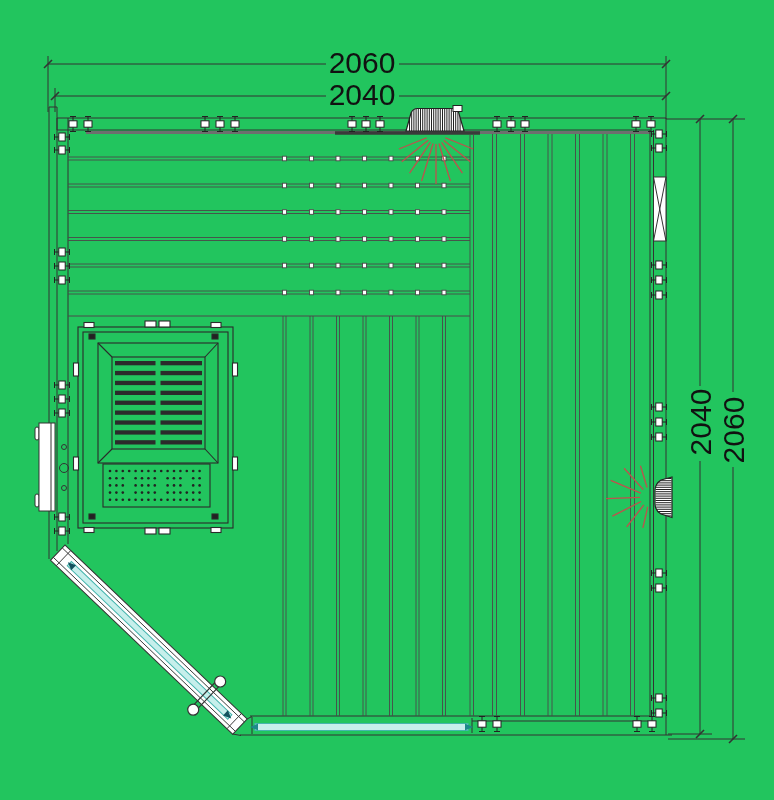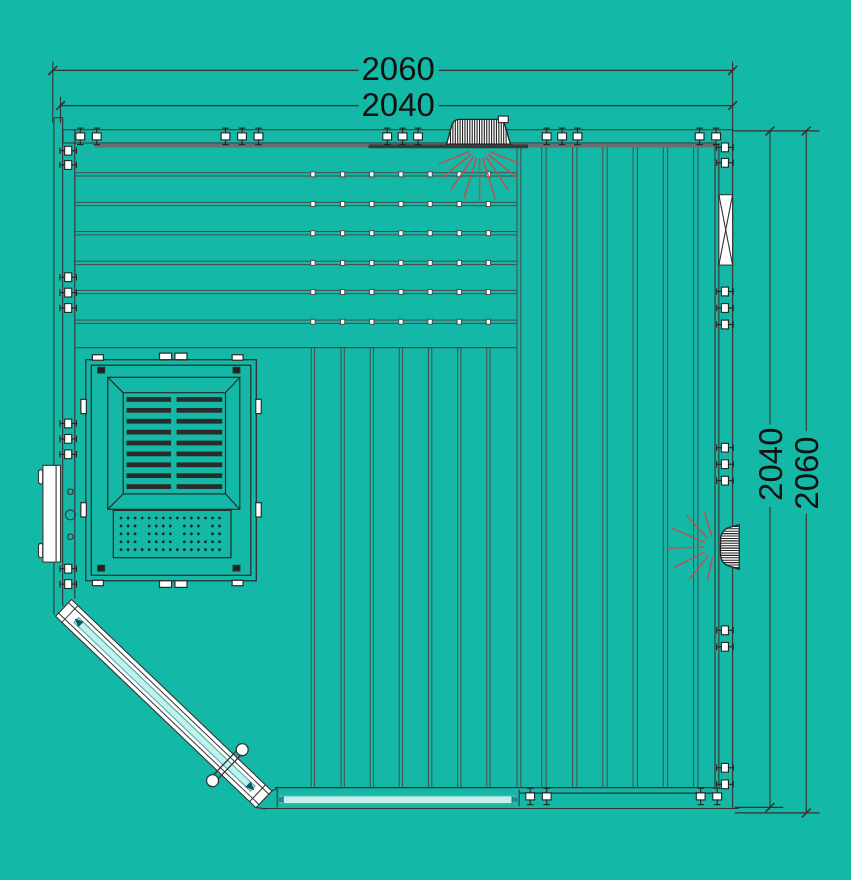--- a/index.html
+++ b/index.html
@@ -1,16 +1,16 @@
 <!DOCTYPE html>
 <html><head>
 <meta charset="utf-8">
 <style>
   html,body{margin:0;padding:0;background:#ffffff;}
-  #canvas{position:relative;width:774px;height:800px;background:#14b8a6;overflow:hidden;
+  #canvas{position:relative;width:774px;height:800px;background:#22c55e;overflow:hidden;
           font-family:"Liberation Sans", sans-serif;}
   svg{position:absolute;left:0;top:0;}
   svg line, svg rect, svg path, svg polygon, svg circle{vector-effect:none;}
   .dim-text{font-family:"Liberation Sans", sans-serif;font-size:30px;fill:#111;}
 </style>
 </head>
 <body>
 
 <div id="canvas">
 <svg width="774" height="800" viewBox="0 0 774 800">

